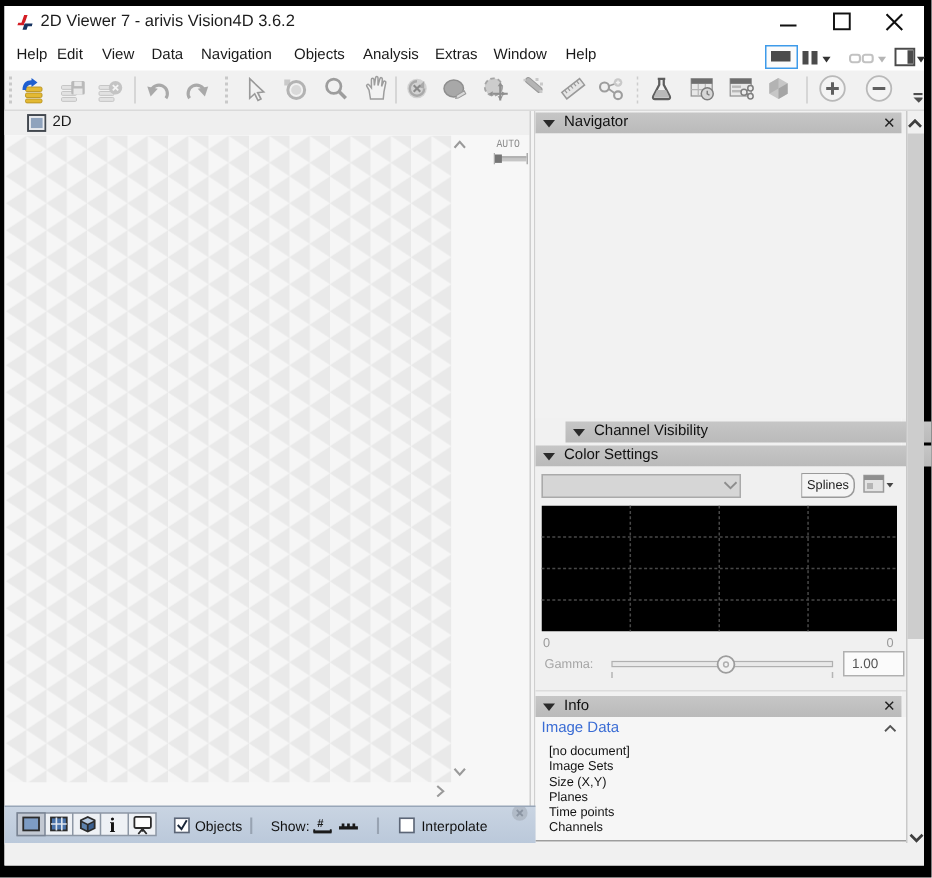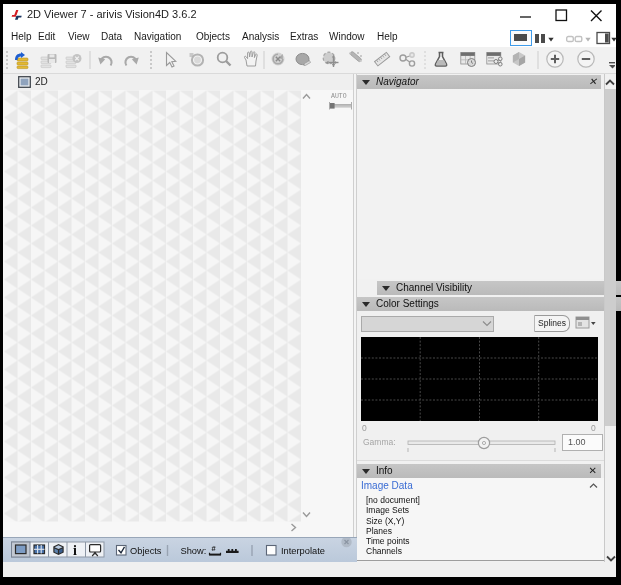--- a/index.html
+++ b/index.html
@@ -318,21 +318,21 @@
   <line x1="0.5" y1="1" x2="0.5" y2="8.5" stroke="#ababab"></line>
   <line x1="22.5" y1="1" x2="22.5" y2="8.5" stroke="#ababab"></line>
   <rect x="1" y="3" width="21" height="3.6" fill="#c6c6c6"></rect>
   <rect x="1" y="3" width="21" height="1.4" fill="#b2b2b2"></rect>
   <rect x="1" y="2" width="4.6" height="5.6" fill="#757575"></rect>
 </svg>
 <div class="abs" id="splitter"></div>
 <div class="abs" id="panel"></div>
 <div class="abs" style="left:601px;top:74px;width:4px;height:488px;background:#f0f0f0;"></div>
 
-<div class="phead" style="top:75px;font-style:italic;">
+<div class="phead" style="top:75px;">
     <span class="tri"></span>
     <span class="lbl">Navigator</span>
     <span class="x">✕</span>
   </div>
 <div class="abs" style="left:357px;top:89px;width:247px;height:190px;background:#f2f2f2;"></div>
 
 <div class="phead" style="top:281px;margin-left:20px;">
     <span class="tri"></span>
     <span class="lbl">Channel Visibility</span>
     <span class="x">✕</span>

